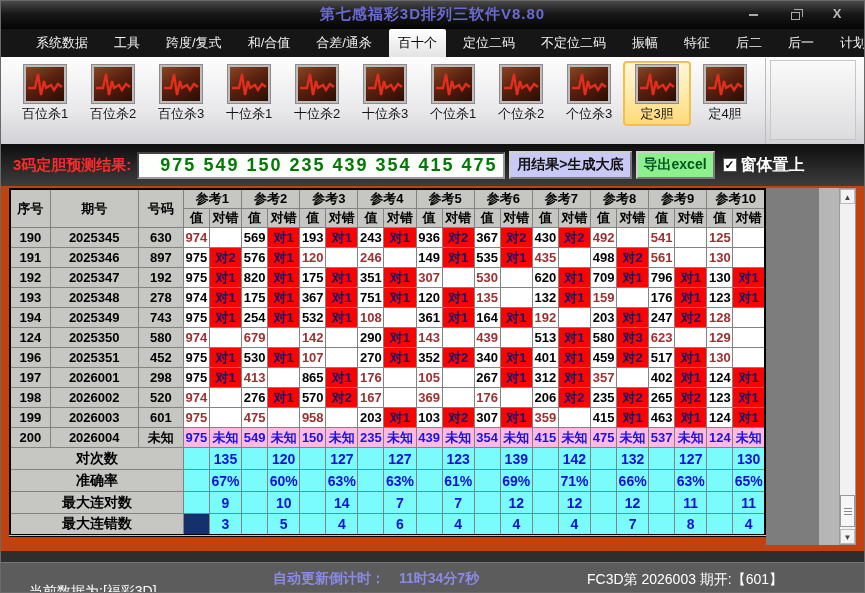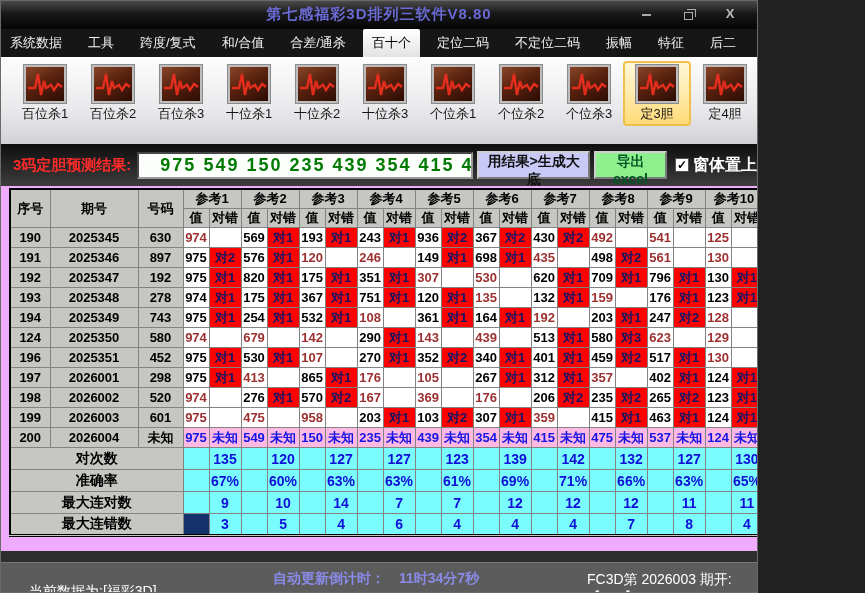--- a/index.html
+++ b/index.html
@@ -1,49 +1,49 @@
 <!DOCTYPE html>
 <html><head>
 <meta charset="utf-8">
 <style>
   * { margin:0; padding:0; box-sizing:border-box; }
   html,body { width:865px; height:593px; background:#222; font-family:"Liberation Sans", sans-serif; }
-  .window { width:758px; height:593px; border:1px solid #6a6a6a; background:#f0abfc; overflow:hidden; position:relative; display:flex; flex-direction:column; }
+  .window { width:865px; height:593px; border:1px solid #6a6a6a; background:#c2410c; overflow:hidden; position:relative; display:flex; flex-direction:column; }
 
   
   .titlebar { height:28px; background:linear-gradient(#4a4a4a 0%, #181818 45%, #050505 100%); position:relative; flex:none; }
   .title { position:absolute; left:0; right:0; top:4px; text-align:center; color:#6a6ad4; font-size:15px; font-weight:bold; letter-spacing:1px; }
   .winbtns { position:absolute; right:18px; top:5px; display:flex; gap:24px; align-items:center; }
   .wbtn { color:#aaa; width:18px; height:16px; text-align:center; font-size:13px; line-height:16px; cursor:default; }
   .min-bar { display:inline-block; width:9px; height:2px; background:#aaa; margin-bottom:2px; }
   .restore-box { display:inline-block; width:9px; height:8px; border:1px solid #aaa; position:relative; top:2px; }
   .restore-box:before { content:""; position:absolute; left:2px; top:-4px; width:8px; height:7px; border:1px solid #aaa; border-bottom:none; border-left:none; }
   .close-x { font-weight:bold; color:#bbb; font-size:13px; }
 
   
-  .menubar { height:28px; background:#161616; display:flex; align-items:center; gap:8px; flex:none; }
+  .menubar { height:28px; background:#161616; display:flex; align-items:center; padding-left:26px; gap:8px; flex:none; }
   .menu-item { color:#f2f2f2; font-size:13px; padding:5px 9px; white-space:nowrap; }
   .menu-item.sel { background:linear-gradient(#ffffff,#e3e3e3); color:#000; border-radius:2px 2px 0 0; }
 
   
   .ribbon { height:87px; background:linear-gradient(#fdfdfd,#e9e9ec 60%,#d2d2d6); border-top:1px solid #fff; display:flex; flex:none; }
   .ribbon-group { width:757px; margin-left:8px; display:flex; flex-direction:row; border-right:1px solid #bbb; }
   .tools { flex:1; display:flex; align-items:flex-start; padding:3px 2px 0 2px; }
   .tool-btn { width:68px; display:flex; flex-direction:column; align-items:center; padding:2px 0 1px 0; border:2px solid transparent; border-radius:4px; }
   .tool-btn.sel { background:linear-gradient(#fff7d8,#ffe9a6 55%,#ffd978); border:2px solid #efc04e; }
   .tool-icon { width:42px; height:38px; border:2px solid #bdbdbd; outline:1px solid #8a8a8a; background:linear-gradient(150deg,#8a4526 0%,#59220f 45%,#2c0c04 100%); display:flex; align-items:center; justify-content:center; }
   .tool-label { font-size:13px; color:#151515; margin-top:2px; white-space:nowrap; }
   .group-bar { height:18px; background:linear-gradient(#c6c6c6,#8e8e8e); border-top:1px solid #aaa; position:relative; text-align:center; }
   .group-label { font-size:13px; font-weight:bold; color:#1a1a1a; line-height:17px; }
   .launcher { position:absolute; right:4px; top:4px; width:9px; height:9px; border:1px solid #555; background:#ddd; }
   .launcher:before { content:""; position:absolute; right:1px; bottom:1px; width:3px; height:3px; background:#555; }
   .ribbon-right { flex:1; background:linear-gradient(#fafafa,#dcdcde); margin:2px 8px 4px 4px; border:1px solid #c6c6c6; }
 
   
-  .predict { height:42px; background:linear-gradient(#0e0e0e,#3d3d3d); display:flex; align-items:center; flex:none;justify-content:space-between; }
+  .predict { height:42px; background:linear-gradient(#0e0e0e,#3d3d3d); display:flex; align-items:center; flex:none; }
   .predict-label { color:#ff2a2a; font-weight:bold; font-size:15px; margin-left:12px; white-space:nowrap; }
   .predict-input { width:368px; height:27px; margin-left:6px; background:#fcfffc; border:2px inset #9a9a9a; color:#007a00; font-weight:bold; font-size:18px; font-family:"Liberation Sans",sans-serif; padding-left:21px; letter-spacing:2px; }
   .btn { height:28px; font-weight:bold; font-size:14px; border:2px outset #cfcfcf; margin-left:4px; padding:0 6px; font-family:"Liberation Sans",sans-serif; }
   .btn-export { background:#8df08d; color:#063; color:#052; }
   .btn-generate { background:#c9c9f7; color:#101010; }
   .chk-wrap { display:flex; align-items:center; margin-left:8px; }
   .checkbox { width:14px; height:14px; background:#fff; border:1px solid #555; color:#000; font-size:12px; line-height:13px; text-align:center; font-weight:bold; }
   .chk-label { color:#fff; font-size:16px; font-weight:bold; margin-left:4px; white-space:nowrap; }
 
   
@@ -316,21 +316,21 @@
             <td class="val">975</td>
             <td class="res hit">对2</td>
             <td class="val">576</td>
             <td class="res hit">对1</td>
             <td class="val miss">120</td>
             <td class="res"></td>
             <td class="val miss">246</td>
             <td class="res"></td>
             <td class="val">149</td>
             <td class="res hit">对1</td>
-            <td class="val">698</td>
+            <td class="val">535</td>
             <td class="res hit">对1</td>
             <td class="val miss">435</td>
             <td class="res"></td>
             <td class="val">498</td>
             <td class="res hit">对2</td>
             <td class="val miss">561</td>
             <td class="res"></td>
             <td class="val miss">130</td>
             <td class="res"></td>
           </tr>

